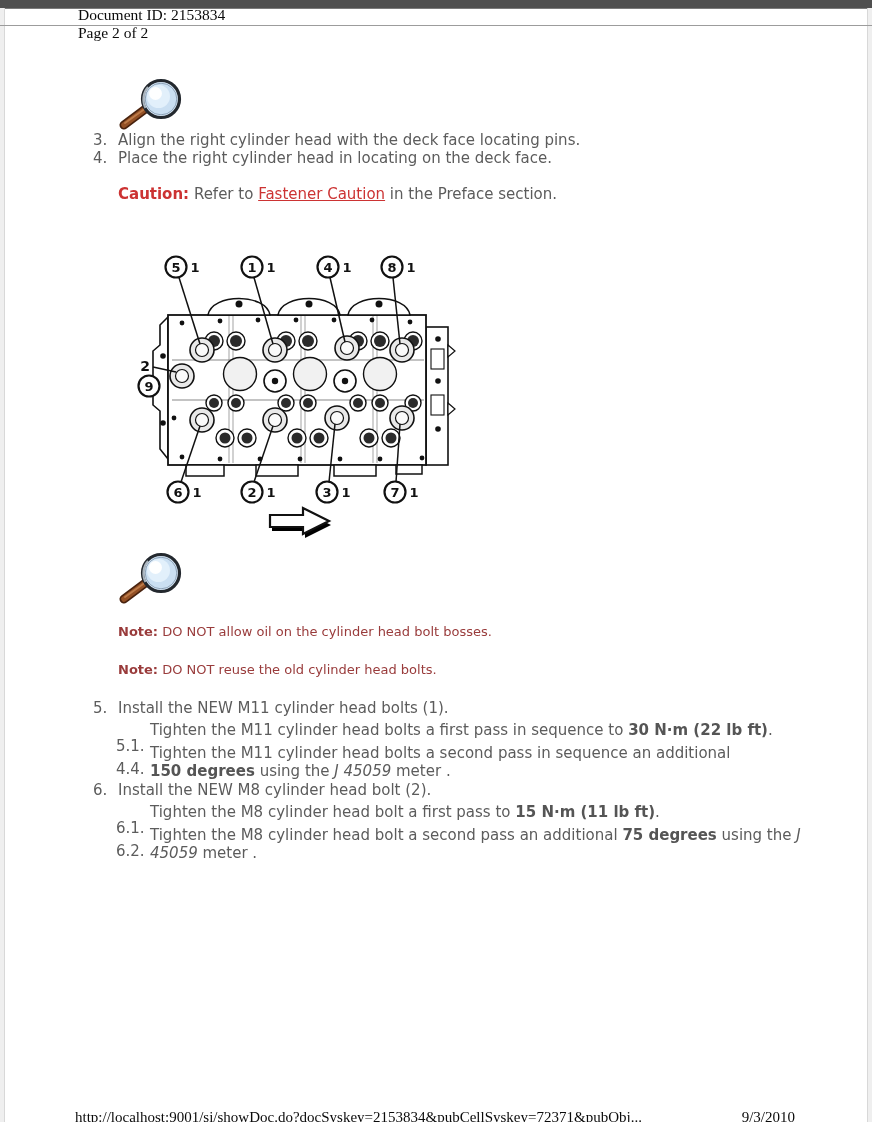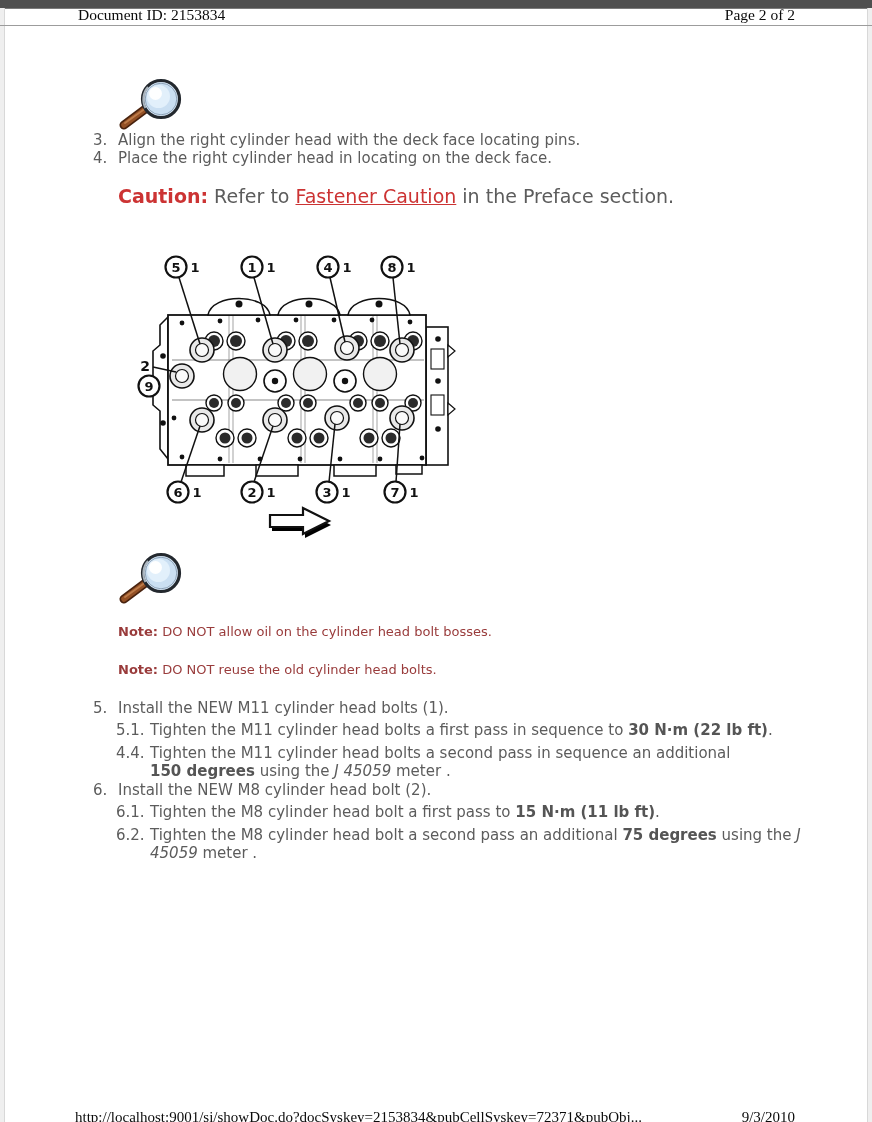--- a/index.html
+++ b/index.html
@@ -6,32 +6,32 @@
   body{
     width:872px;height:1122px;position:relative;overflow:hidden;
     background:#ffffff;
     font-family:"DejaVu Sans","Liberation Sans",sans-serif;
   }
   .topbar{position:absolute;top:0;left:0;width:872px;height:8px;background:#4f4f4f;border-bottom:1px solid #7a7a7a;}
   .edge{position:absolute;top:8px;bottom:0;width:4px;background:#efefef;}
   .edge.l{left:0;border-right:1px solid #d8d8d8;}
   .edge.r{right:0;border-left:1px solid #d8d8d8;}
   .header{position:absolute;top:6px;left:78px;width:717px;display:flex;justify-content:space-between;
-    font-family:"Liberation Serif","DejaVu Serif",serif;font-size:15.5px;color:#0a0a0a;}
+    font-family:"Liberation Serif","DejaVu Serif",serif;font-size:15.5px;color:#0a0a0a;flex-direction:column;}
   .hrule{position:absolute;top:25px;left:0;width:872px;height:1px;background:#9c9c9c;}
   .mag{position:absolute;}
   .li{position:absolute;left:93px;font-size:15px;line-height:18px;color:#5c5c5c;white-space:nowrap;}
   .li .num{display:inline-block;width:25px;}
   .li.sub{left:116px;white-space:normal;}
-  .li.sub .num2{display:inline-block;width:34px;vertical-align:top;}
+  .li.sub .num2{display:inline-block;width:34px;vertical-align:top;margin-top:16px;}
   .stext{display:inline-block;width:660px;vertical-align:top;}
   .blk{display:block;}
   b{font-weight:bold;color:#555555;}
   i{font-style:italic;}
-  .caution{position:absolute;left:118px;top:185px;font-size:19px;color:#5c5c5c;}
+  .caution{position:absolute;left:118px;top:185px;font-size:15px;color:#5c5c5c;}
   .c-label{color:#cc3333;font-weight:bold;}
   .c-link{color:#cc3333;text-decoration:underline;cursor:pointer;}
   .note{position:absolute;left:118px;font-size:13px;color:#993b3b;}
   .n-label{font-weight:bold;margin-top:7px;}
   .dia{position:absolute;left:130px;top:253px;}
   .dia text{font-family:"DejaVu Sans","Liberation Sans",sans-serif;font-weight:bold;fill:#111;}
   .footer{position:absolute;top:1109px;left:75px;width:720px;display:flex;justify-content:space-between;
     font-family:"Liberation Serif","DejaVu Serif",serif;font-size:15px;color:#0a0a0a;white-space:nowrap;}
 </style>
 </head>

